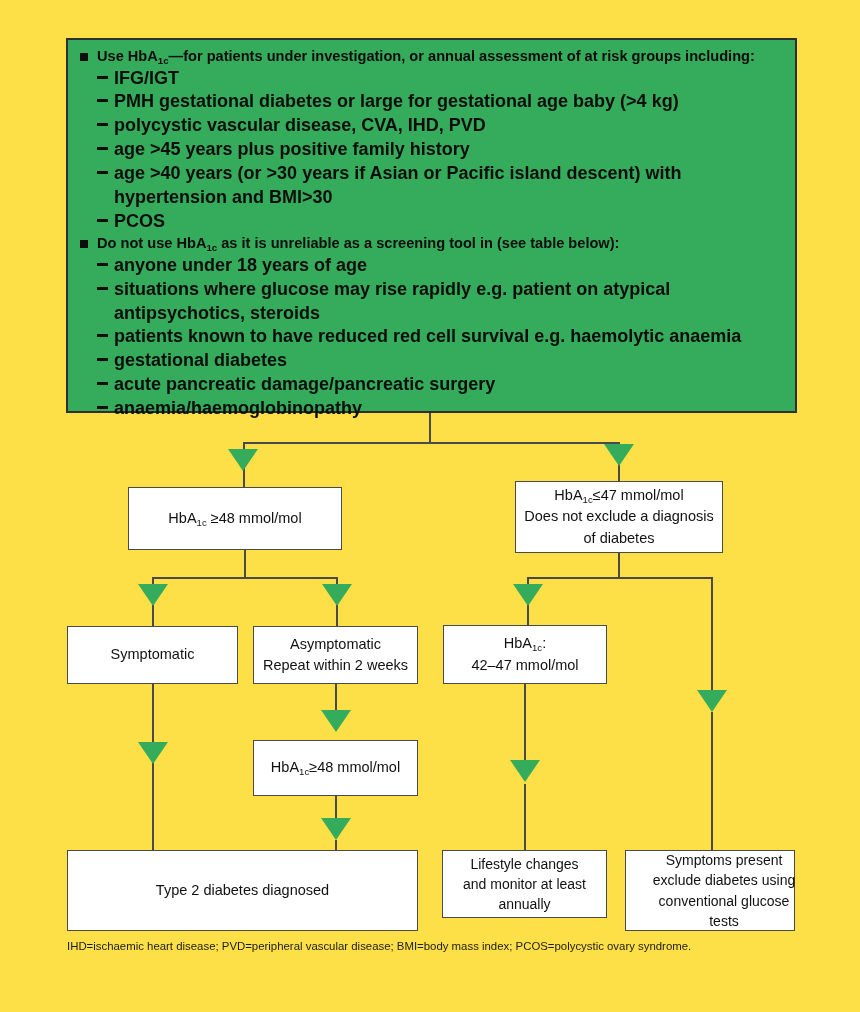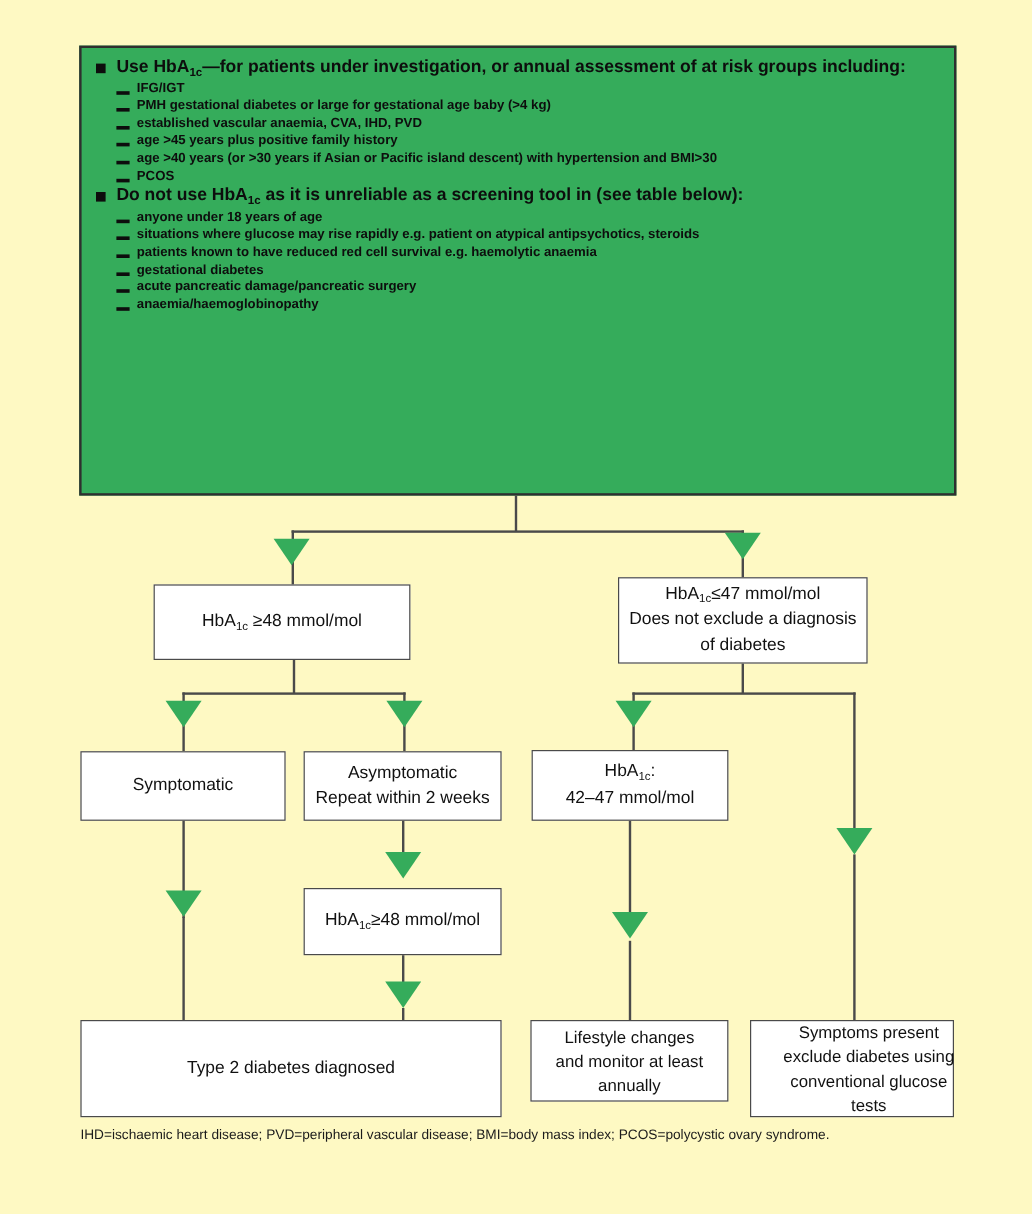--- a/index.html
+++ b/index.html
@@ -12,21 +12,21 @@
     height: 1012px;
     position: relative;
     font-family: "Liberation Sans", sans-serif;
     overflow: hidden;
   }
   #stage {
     position: absolute;
     left: 0; top: 0;
     width: 860px;
     height: 1012px;
-    background: #fef9c3;
+    background: #fde047;
   }
 
   
   .green-panel {
     position: absolute;
     left: 66px;
     top: 38px;
     width: 731px;
     height: 375px;
     background: #35ac5b;
@@ -47,21 +47,21 @@
     display: inline-block;
     width: 8px; height: 8px;
     background: #0d0d0d;
     margin: 6px 9px 0 2px;
     flex: 0 0 auto;
   }
   .gp-sub-row {
     display: flex;
     align-items: flex-start;
     font-weight: bold;
-    font-size: 11px;
+    font-size: 18px;
     line-height: 1.33;
     color: #0d0d0d;
     margin-left: 19px;
   }
   .gp-sub-row .dash {
     display: inline-block;
     width: 11px;
     height: 3px;
     background: #0d0d0d;
     margin: 9px 6px 0 0;
@@ -144,21 +144,21 @@
         <div class="gp-sub-row">
           <span class="dash"></span>
           <span class="gp-text">IFG/IGT</span>
         </div>
         <div class="gp-sub-row">
           <span class="dash"></span>
           <span class="gp-text">PMH gestational diabetes or large for gestational age baby (&gt;4 kg)</span>
         </div>
         <div class="gp-sub-row">
           <span class="dash"></span>
-          <span class="gp-text">established vascular anaemia, CVA, IHD, PVD</span>
+          <span class="gp-text">polycystic vascular disease, CVA, IHD, PVD</span>
         </div>
         <div class="gp-sub-row">
           <span class="dash"></span>
           <span class="gp-text">age &gt;45 years plus positive family history</span>
         </div>
         <div class="gp-sub-row">
           <span class="dash"></span>
           <span class="gp-text">age &gt;40 years (or &gt;30 years if Asian or Pacific island descent) with hypertension and BMI&gt;30</span>
         </div>
         <div class="gp-sub-row">

